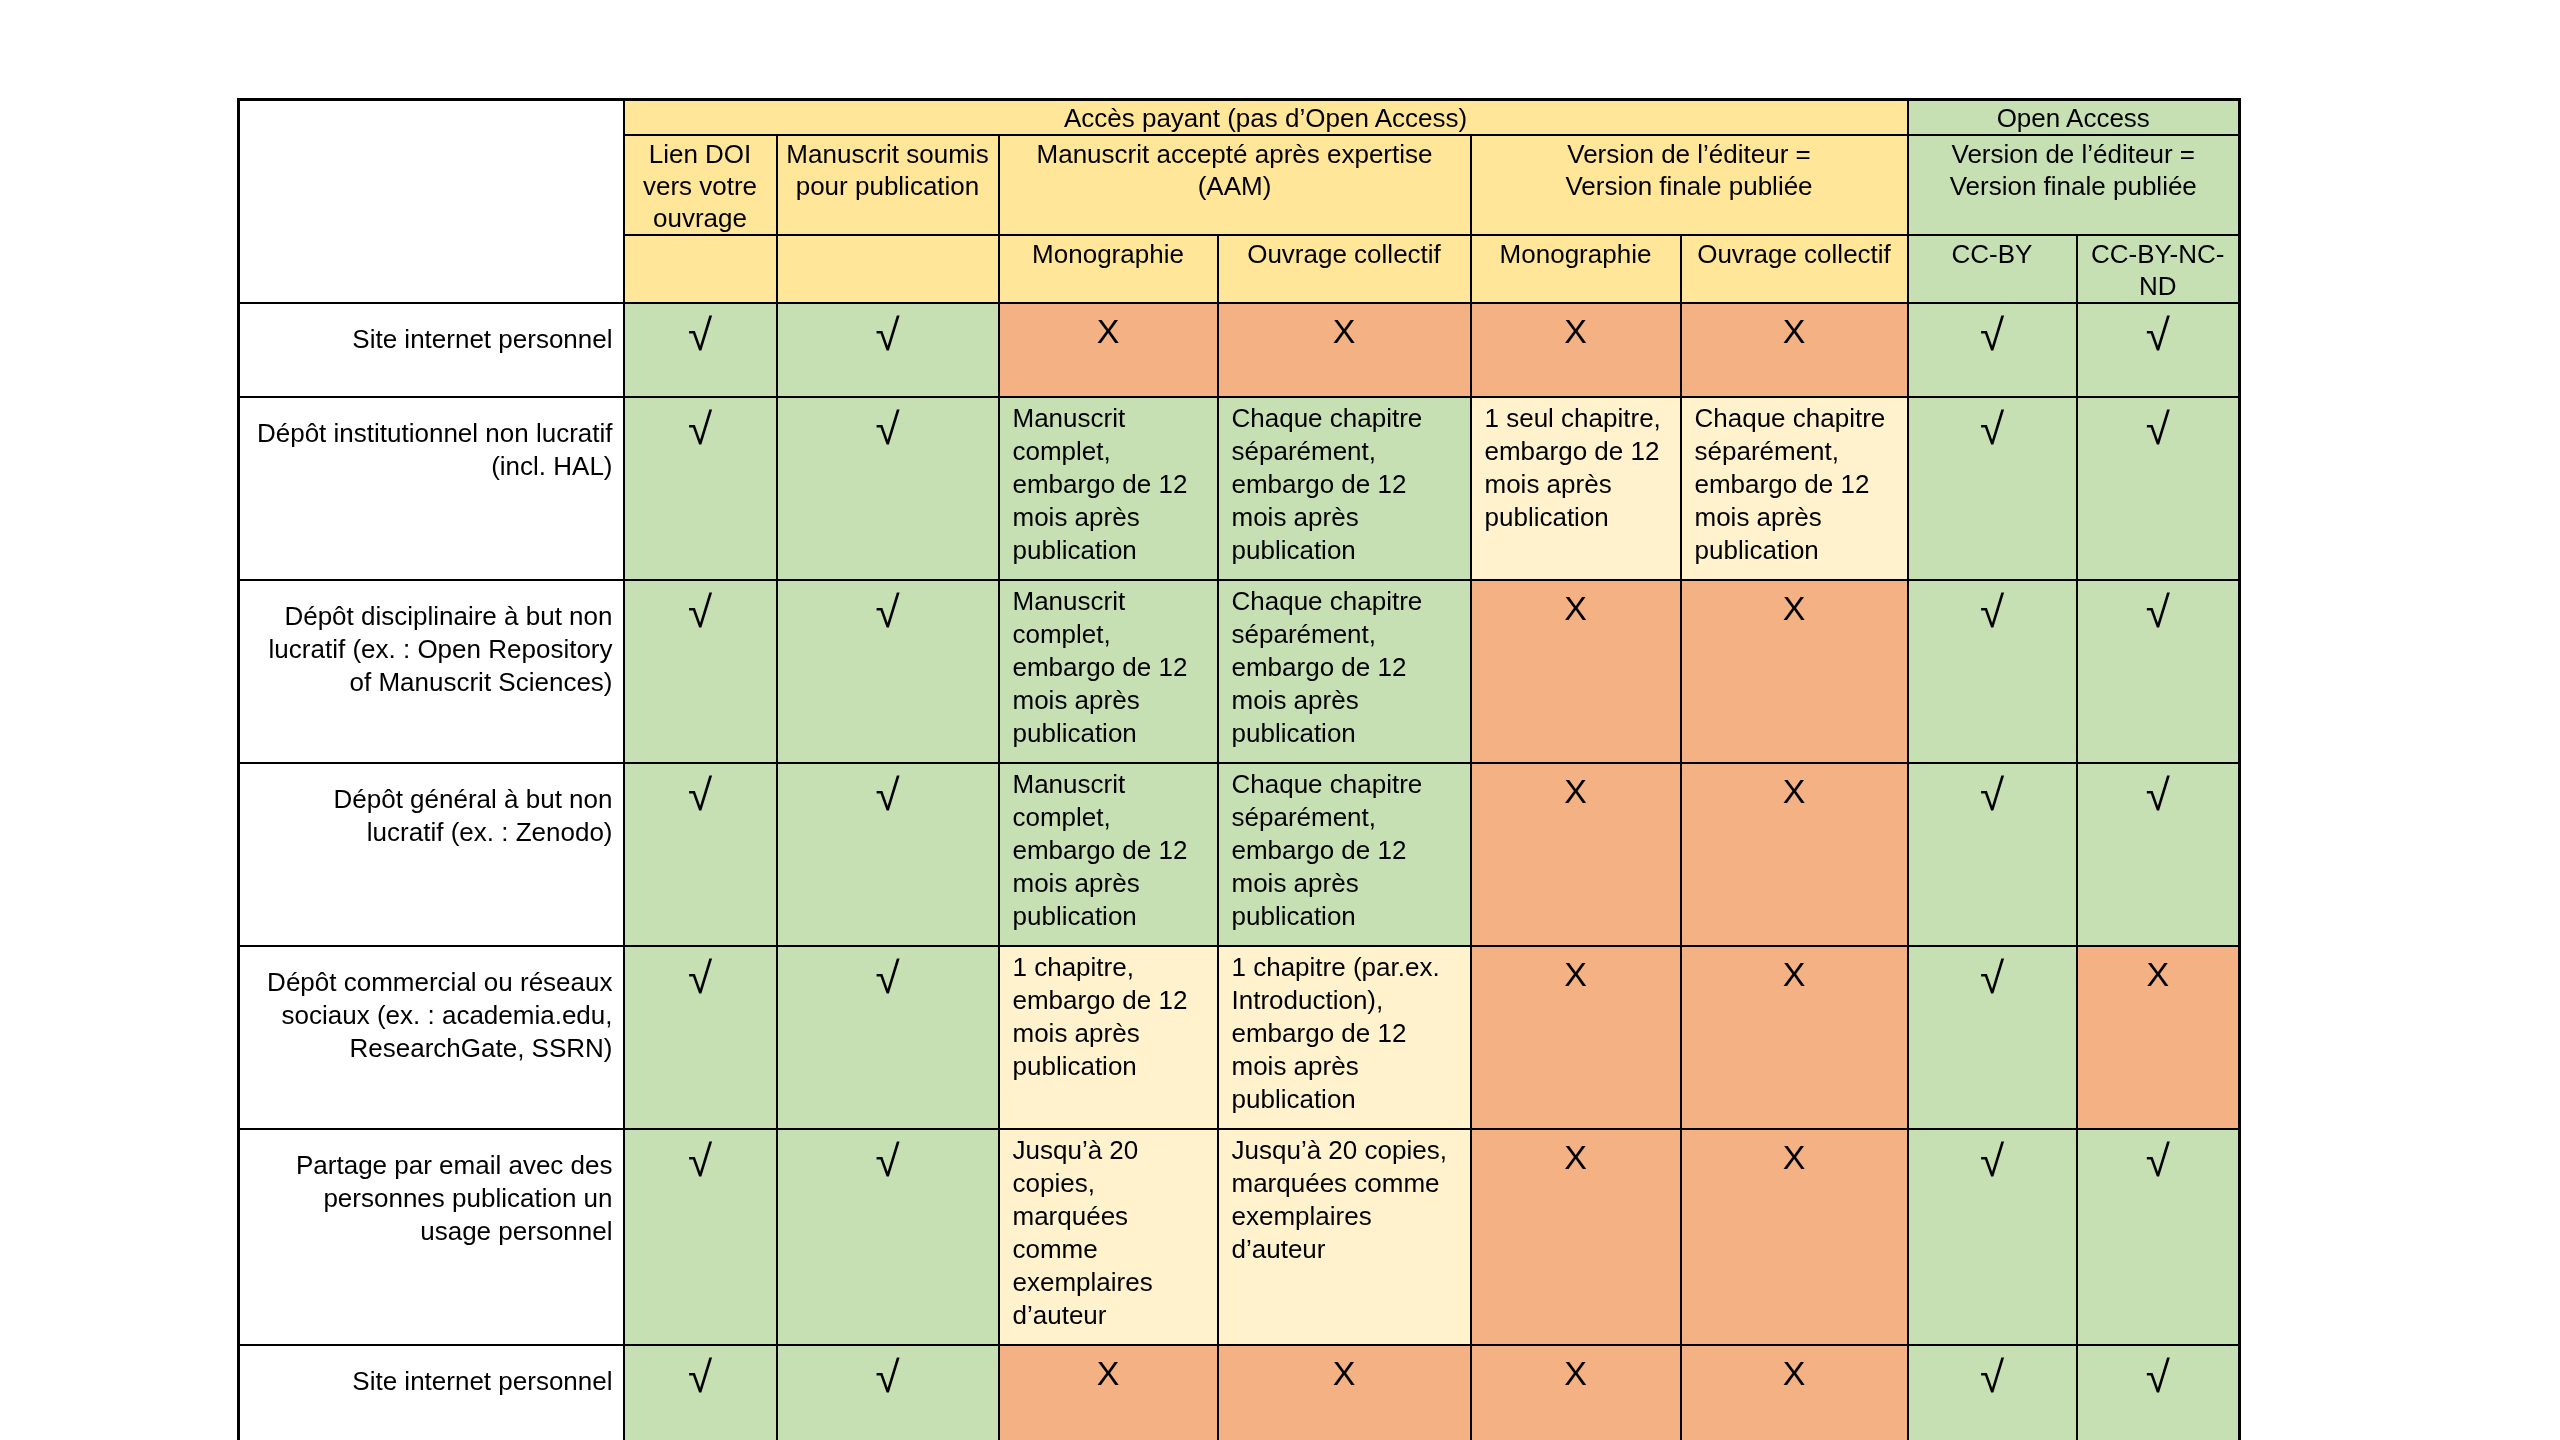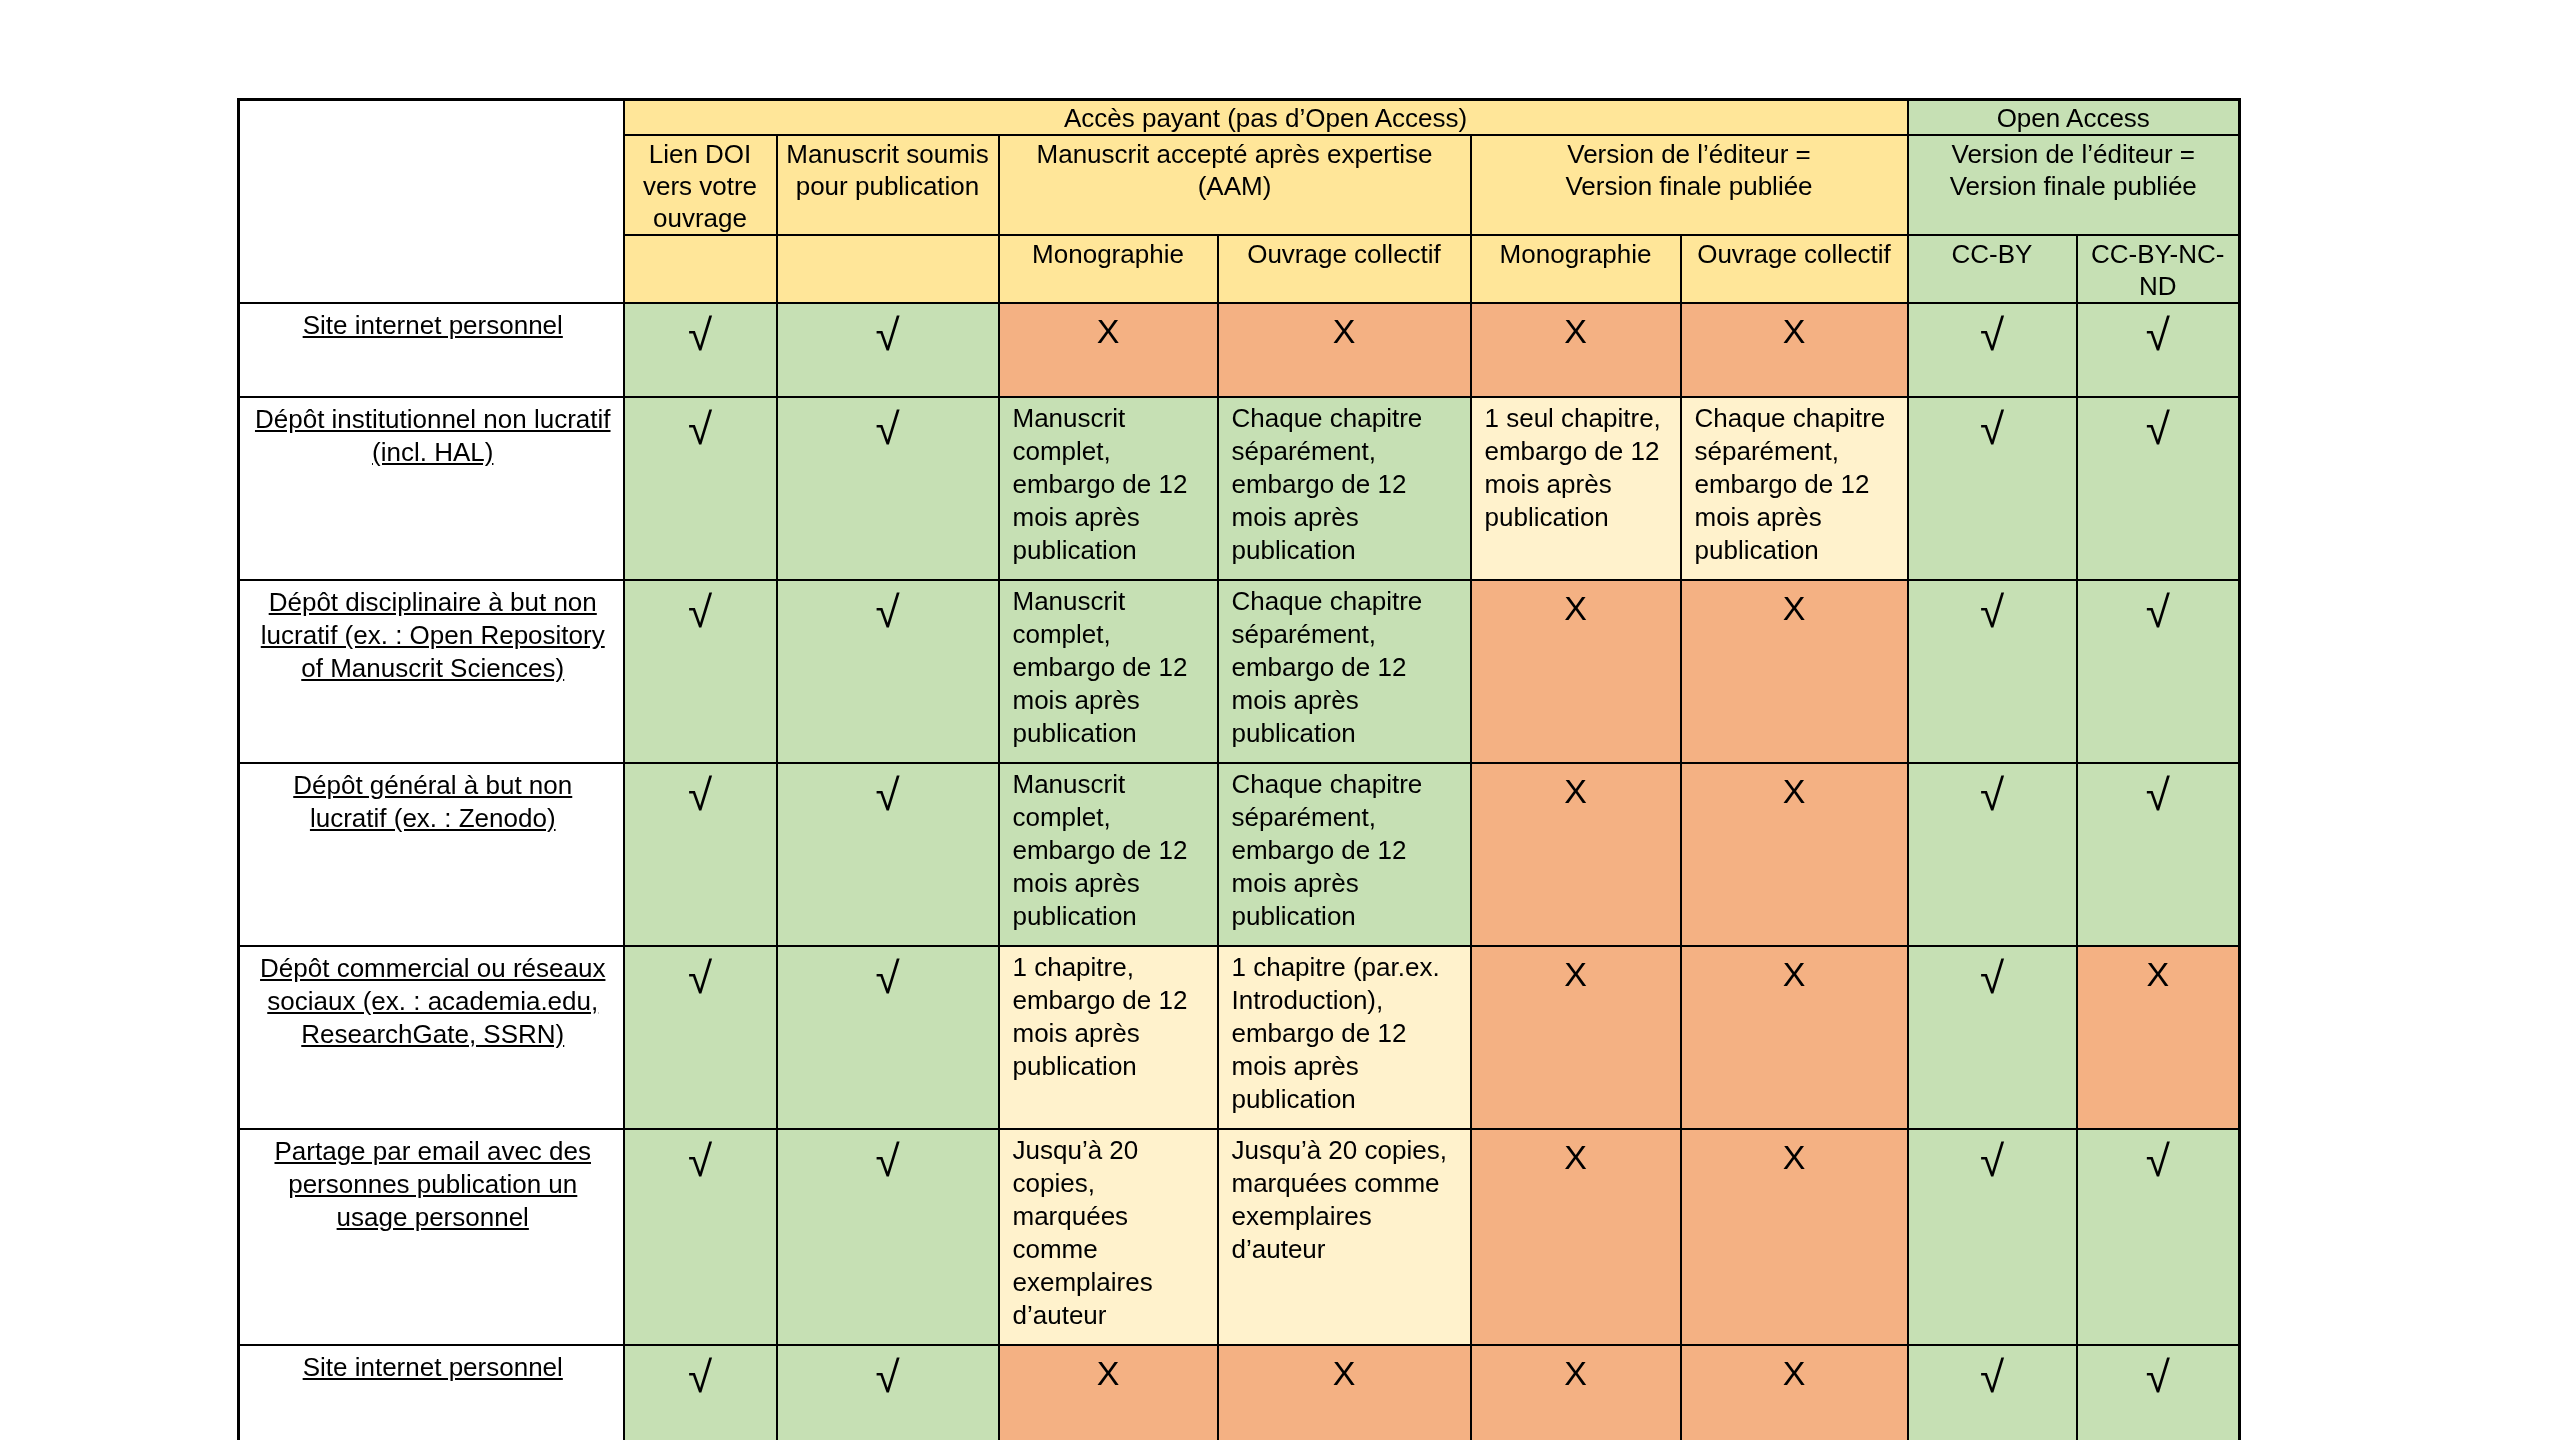--- a/index.html
+++ b/index.html
@@ -21,23 +21,22 @@
   .bg-cream  { background:var(--cream); }
   .bg-orange { background:var(--orange); }
   .bg-white  { background:#ffffff; }
 
   .hdr {
     text-align:center; font-size:26px; line-height:32px;
     white-space:pre-line; padding:2px 6px 0 6px;
   }
   .hdr-top { padding-top:1px; }
   .lbl {
-    text-align:center; font-size:26px; line-height:33px;
-    padding:5px 10px 0 13px;
-    text-decoration:underline;
+    text-align:right; font-size:26px; line-height:33px;
+    padding:19px 10px 0 13px;
   }
   .txt {
     text-align:left; font-size:26px; line-height:33px;
     padding:4px 8px 12px 13px;
   }
   .sym { text-align:center; }
   .sym-check { font-size:44px; line-height:46px; font-weight:600; padding-top:8px; }
   .sym-cross { font-size:34px; line-height:38px; font-weight:500; padding-top:8px; }
 </style>
 </head>

